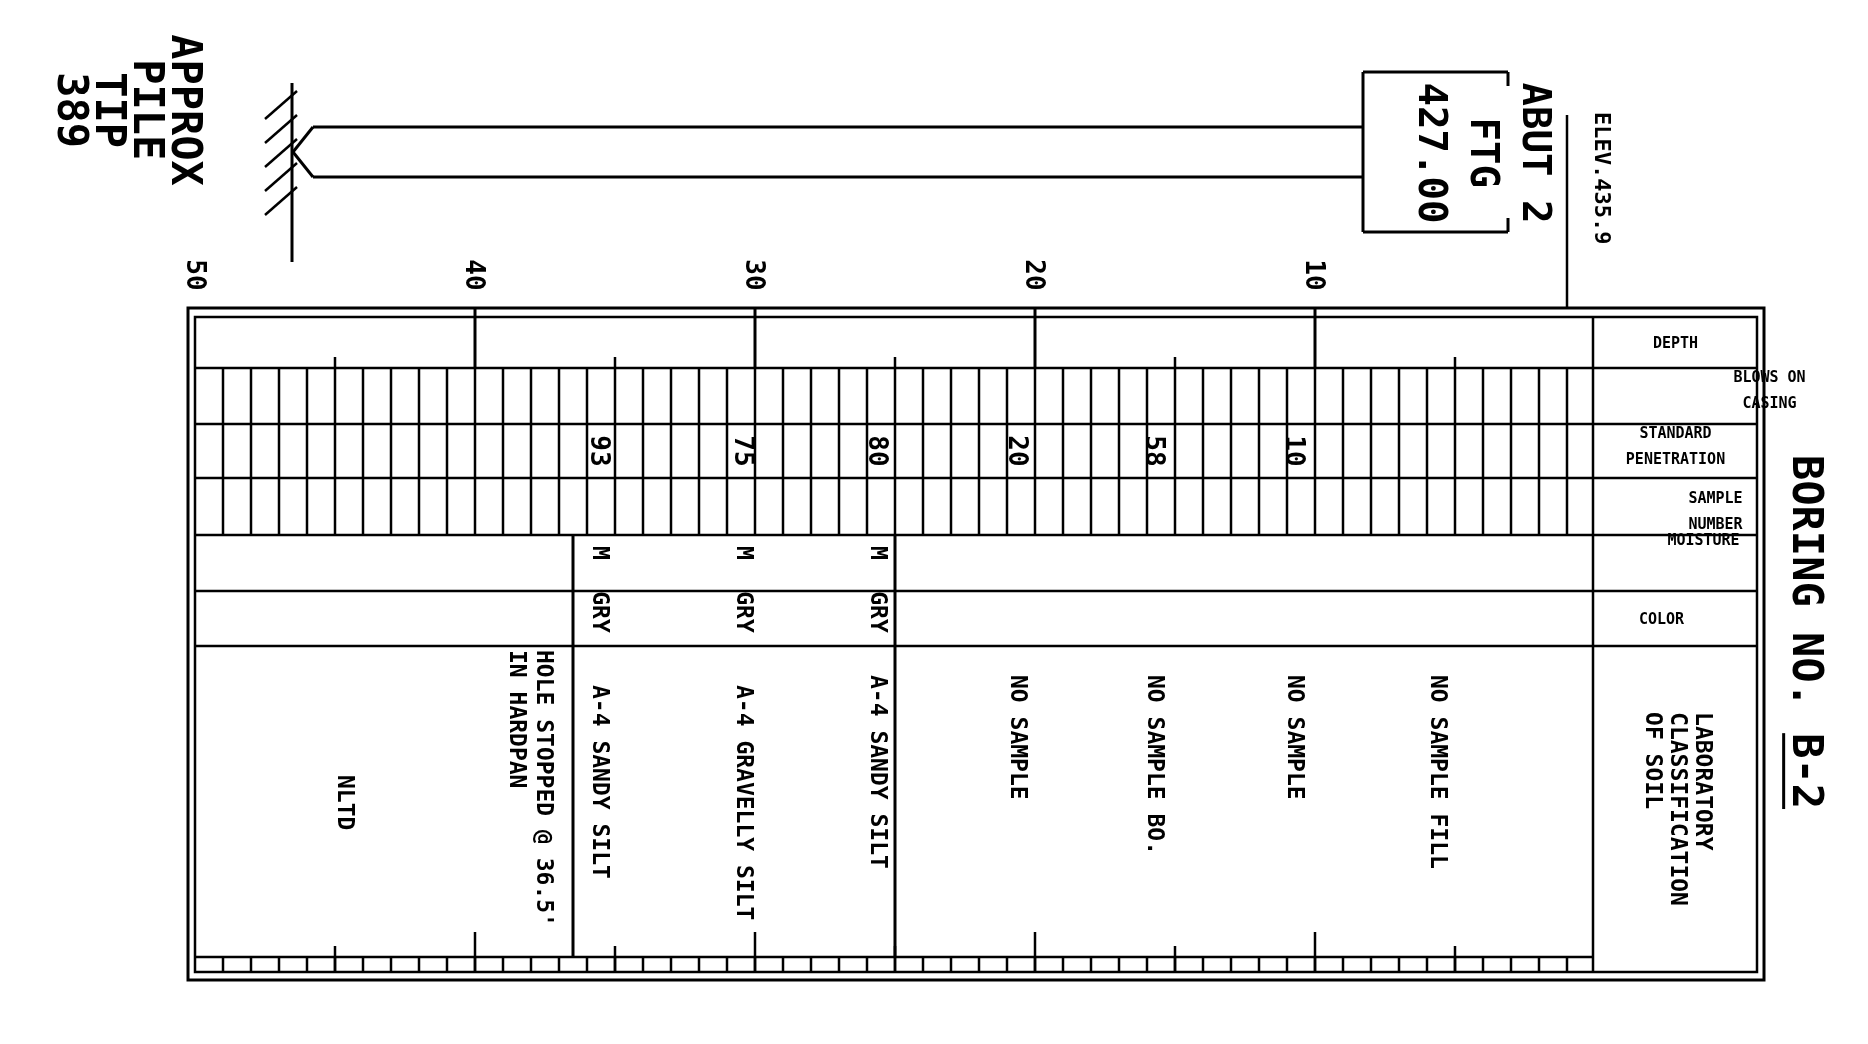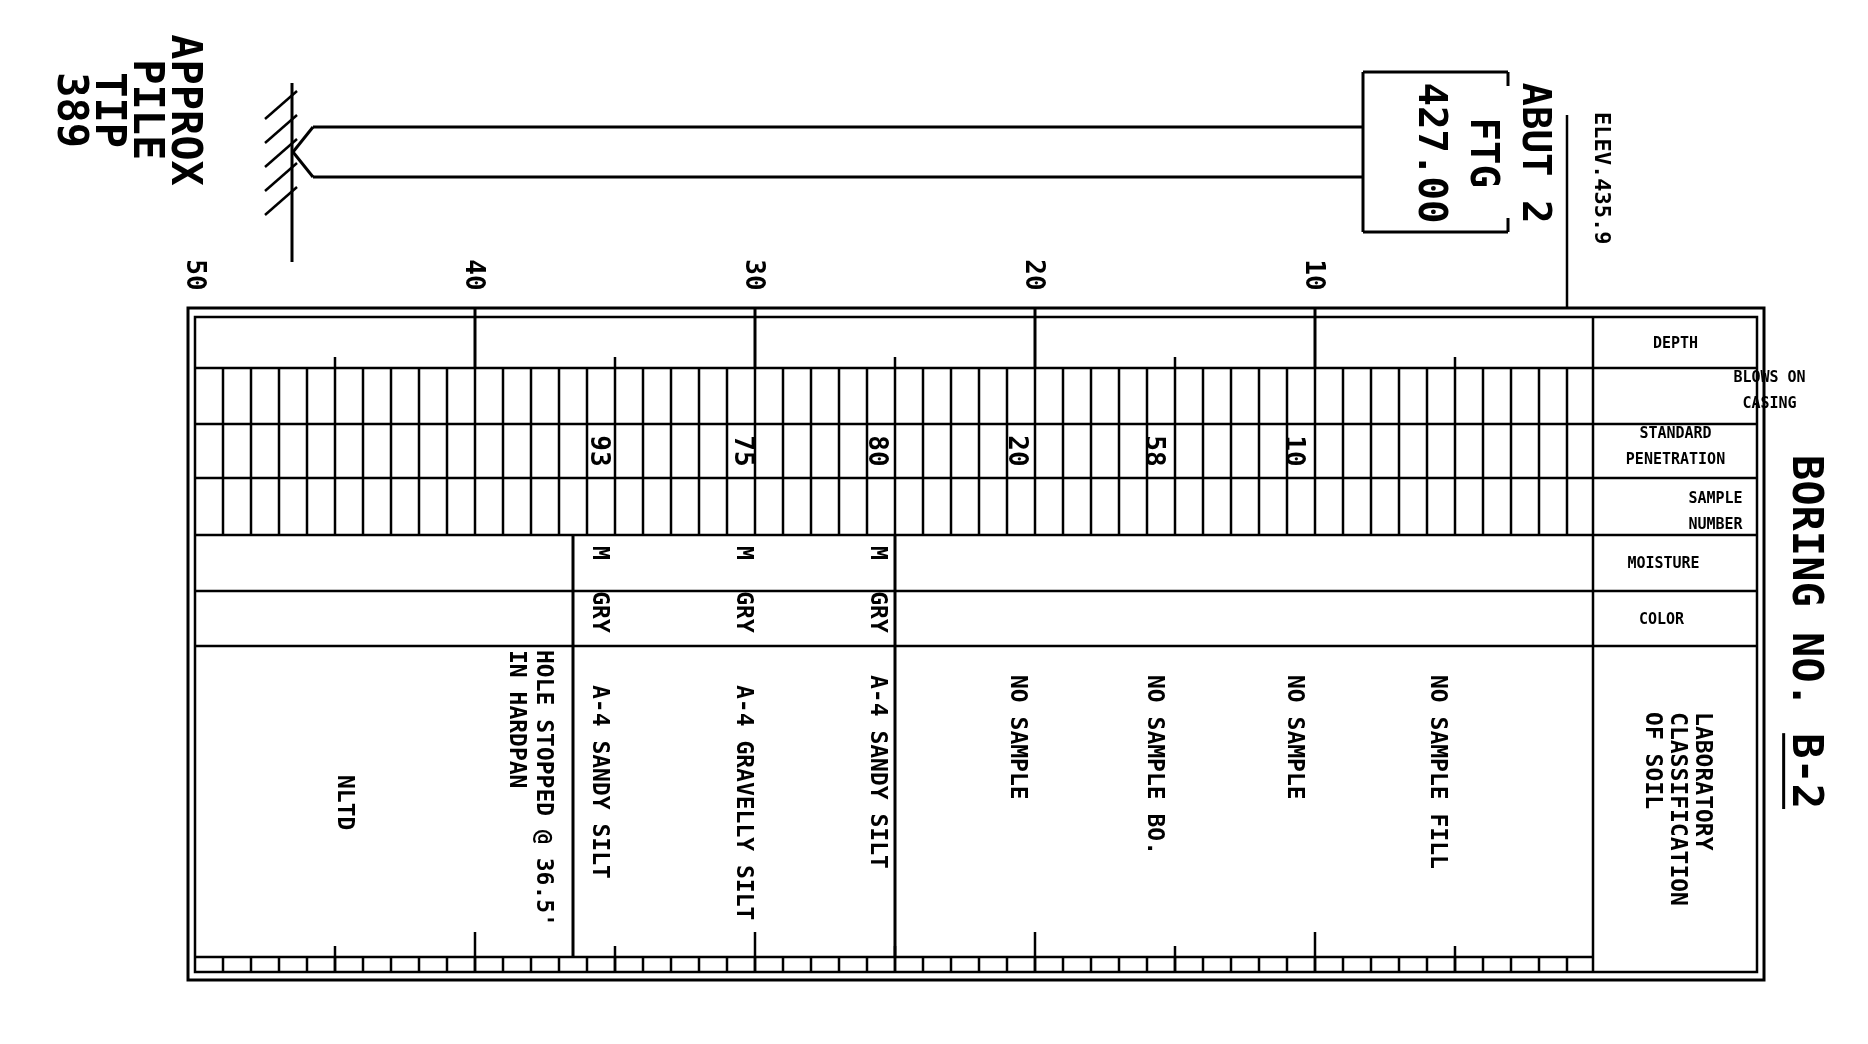--- a/index.html
+++ b/index.html
@@ -240,19 +240,19 @@
       <div class="vtext small anchor-tc" style="left: 1155px; top: 675px;">NO SAMPLE BO.</div>
       <div class="vtext small anchor-tc" style="left: 1295px; top: 675px;">NO SAMPLE</div>
       <div class="vtext small anchor-tc" style="left: 1438px; top: 675px;">NO SAMPLE FILL</div>
       <div class="htext" style="left: 1596px; width: 159px; top: 317px; height: 51px;">DEPTH</div>
       <div class="htext" style="left: 1690px; width: 159px; top: 368px; height: 43px;">BLOWS ON
 CASING</div>
       <div class="htext" style="left: 1596px; width: 159px; top: 424px; height: 44px;">STANDARD
 PENETRATION</div>
       <div class="htext" style="left: 1596px; width: 159px; top: 478px; height: 66px; margin-left: 40px;">SAMPLE
 NUMBER</div>
-      <div class="htext" style="left: 1596px; width: 135px; top: 535px; height: 56px;">MOISTURE</div>
+      <div class="htext" style="left: 1596px; width: 135px; top: 512px; height: 56px; padding-left: 40px;">MOISTURE</div>
       <div class="htext" style="left: 1596px; width: 131px; top: 591px; height: 55px;">COLOR</div>
       <div class="vtext small anchor-cc" style="left: 1678px; top: 809px; line-height: 25px;">LABORATORY
 CLASSIFICATION
 OF SOIL</div>
     </div>
 </div>
 
 </body></html>

